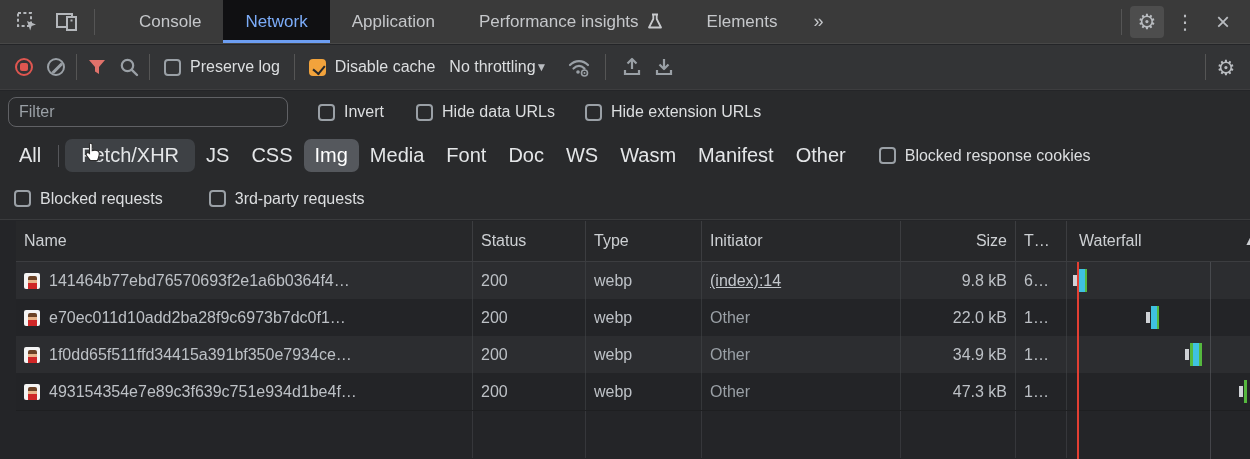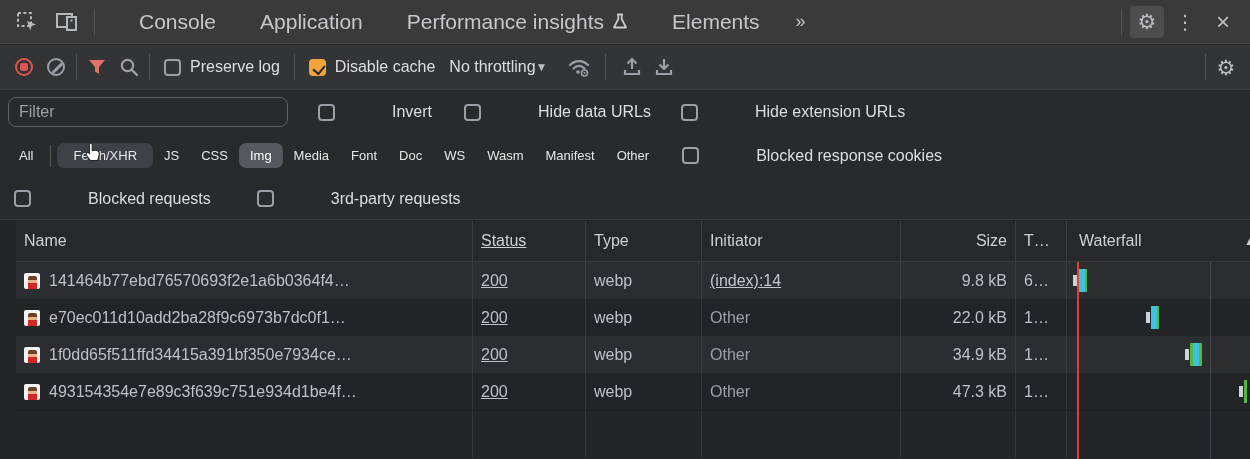--- a/index.html
+++ b/index.html
@@ -5,21 +5,21 @@
   * { margin:0; padding:0; box-sizing:border-box; }
   html,body { width:1250px; height:459px; overflow:hidden; }
   body { font-family:"Liberation Sans", sans-serif; background:#242528; color:#d6d8da; position:relative; }
 
   
   .tabbar { position:absolute; left:0; top:0; width:1250px; height:44px; background:#3a3a3a; border-bottom:1px solid #474747; display:flex; align-items:stretch; }
   .tabbar .left-icons { display:flex; align-items:center; gap:6px; padding:0 6px 0 10px; }
   .icon-btn { width:34px; height:32px; display:flex; align-items:center; justify-content:center; border-radius:4px; }
   .vdiv { width:1px; height:26px; background:#555; align-self:center; margin:0 4px; }
   .tabs { display:flex; align-items:stretch; margin-left:18px; }
-  .tab { display:flex; align-items:center; gap:8px; padding:0 22px; font-size:21px; color:#c5c7ca; position:relative; }
+  .tab { display:flex; align-items:center; gap:8px; padding:0 22px; font-size:17px; color:#c5c7ca; position:relative; }
   .tab.selected { background:#101012; color:#7cacf8; }
   .tab.selected::after { content:""; position:absolute; left:0; right:0; bottom:0; height:3px; background:#6d9ef2; }
   .more-tabs { display:flex; align-items:center; font-size:18px; color:#c5c7ca; padding:0 14px; letter-spacing:2px; }
   .tabbar .right-icons { margin-left:auto; display:flex; align-items:center; gap:4px; padding-right:10px; }
   .glyph { font-size:21px; color:#b9bcc0; line-height:1; }
   .gear-hl { background:#4d4d4d; }
   .close-glyph { font-size:24px; }
   .menu-glyph { font-size:20px; letter-spacing:0; }
 
   
@@ -35,45 +35,45 @@
   .cb-label { font-size:16px; color:#dcdee0; margin-left:9px; white-space:nowrap; }
   .tool-group { display:flex; align-items:center; }
   .throttle { display:flex; align-items:center; gap:0; margin-left:14px; font-size:16px; color:#dcdee0; }
   .dd-arrow { font-size:12px; color:#b9bcc0; }
   .spacer { flex:1; }
 
   
   .filterrow { position:absolute; left:0; top:91px; width:1250px; height:42px; background:#292a2c; display:flex; align-items:center; padding:0 8px; }
   .filter-input { width:280px; height:30px; background:transparent; border:1px solid #606165; border-radius:8px; color:#d6d8da; font-size:16px; padding:0 10px; outline:none; font-family:"Liberation Sans",sans-serif; }
   .filter-input::placeholder { color:#9aa0a6; }
-  .fr-cb { display:flex; align-items:center; margin-left:30px;gap:48px; }
+  .fr-cb { display:flex; align-items:center; margin-left:30px; }
   .fr-cb:nth-of-type(2) { margin-left:32px; }
 
   
   .chiprow { position:absolute; left:0; top:133px; width:1250px; height:45px; background:#292a2c; display:flex; align-items:center; padding:0 8px; }
-  .chip { font-size:13px; color:#e4e6e8; padding:5px 11px; border-radius:7px; white-space:nowrap; position:relative; }
+  .chip { font-size:20px; color:#e4e6e8; padding:5px 11px; border-radius:7px; white-space:nowrap; position:relative; }
   .chip.hovered { background:#3e4145; padding:5px 16px; }
   .chip.selected { background:#55585d; color:#fff; }
   .chip-div { width:1px; height:22px; background:#55565a; margin:0 6px; }
   .chiprow .fr-cb { margin-left:22px; }
 
   
   .filterrow2 { position:absolute; left:0; top:178px; width:1250px; height:42px; background:#292a2c; border-bottom:1px solid #3a3b3d; display:flex; align-items:center; padding:0 14px; }
   .filterrow2 .fr-cb { margin-left:0; margin-right:46px; }
 
   
   .grid { position:absolute; left:16px; top:221px; width:1250px; height:238px; }
   .thead { display:flex; height:41px; background:#27282a; border-bottom:1px solid #3c3d40; }
   .th { display:flex; align-items:center; font-size:16px; color:#cdd0d3; padding:0 8px; border-right:1px solid #3c3d40; }
   .tr { display:flex; height:37px; }
   .tr.odd { background:#2c2d30; }
   .tr.even { background:#232427; }
   .td { display:flex; align-items:center; font-size:16px; color:#bdc1c6; padding:0 8px; border-right:1px solid rgba(70,71,74,.55); overflow:hidden; white-space:nowrap; }
   .c-name { width:457px; }
-  .c-status { width:113px;text-decoration:underline; }
+  .c-status { width:113px; }
   .c-type { width:116px; }
   .c-init { width:199px; }
   .c-size { width:115px; justify-content:flex-end; }
   .c-time { width:51px; }
   .c-wf { width:199px; border-right:none; position:relative; padding:0; }
   .th.c-wf { justify-content:space-between; padding:0 10px; }
   .sort-arrow { font-size:12px; color:#cdd0d3; }
   .favicon { width:16px; height:16px; background:#f4f4f4; border-radius:2px; margin-right:9px; flex:none; display:flex; align-items:flex-end; justify-content:center; overflow:hidden; }
   .fav-fig { width:9px; height:13px; border-radius:2px 2px 0 0; background:linear-gradient(#6b4226 0 31%, #e8b48a 31% 55%, #cf2727 55% 100%); }
   .init-link { text-decoration:underline; color:#c3c7cc; }
@@ -107,20 +107,23 @@
         <rect x="2" y="3" width="15" height="13" fill="none" stroke="#b4b7bb" stroke-width="2"></rect>
         <rect x="12" y="6" width="9" height="13" fill="#3a3a3a" stroke="#b4b7bb" stroke-width="2"></rect>
         <rect x="15.5" y="8.5" width="2" height="2" fill="#b4b7bb"></rect>
       </svg>
     </div>
   </div>
   <div class="vdiv"></div>
   <div class="tabs">
     <div class="tab">
         <span>Console</span>
+      </div>
+    <div class="tab selected">
+        <span>Network</span>
       </div>
     <div class="tab">
         <span>Application</span>
       </div>
     <div class="tab">
       <span>Performance insights</span>
       <span>
         <svg width="16" height="18" viewBox="0 0 16 18">
           <path d="M5 1.5 H11 M6.3 1.5 V6 L2 14.5 H14 L9.7 6 V1.5" fill="none" stroke="#c8cacd" stroke-width="1.8" stroke-linejoin="round"></path>
         </svg>

